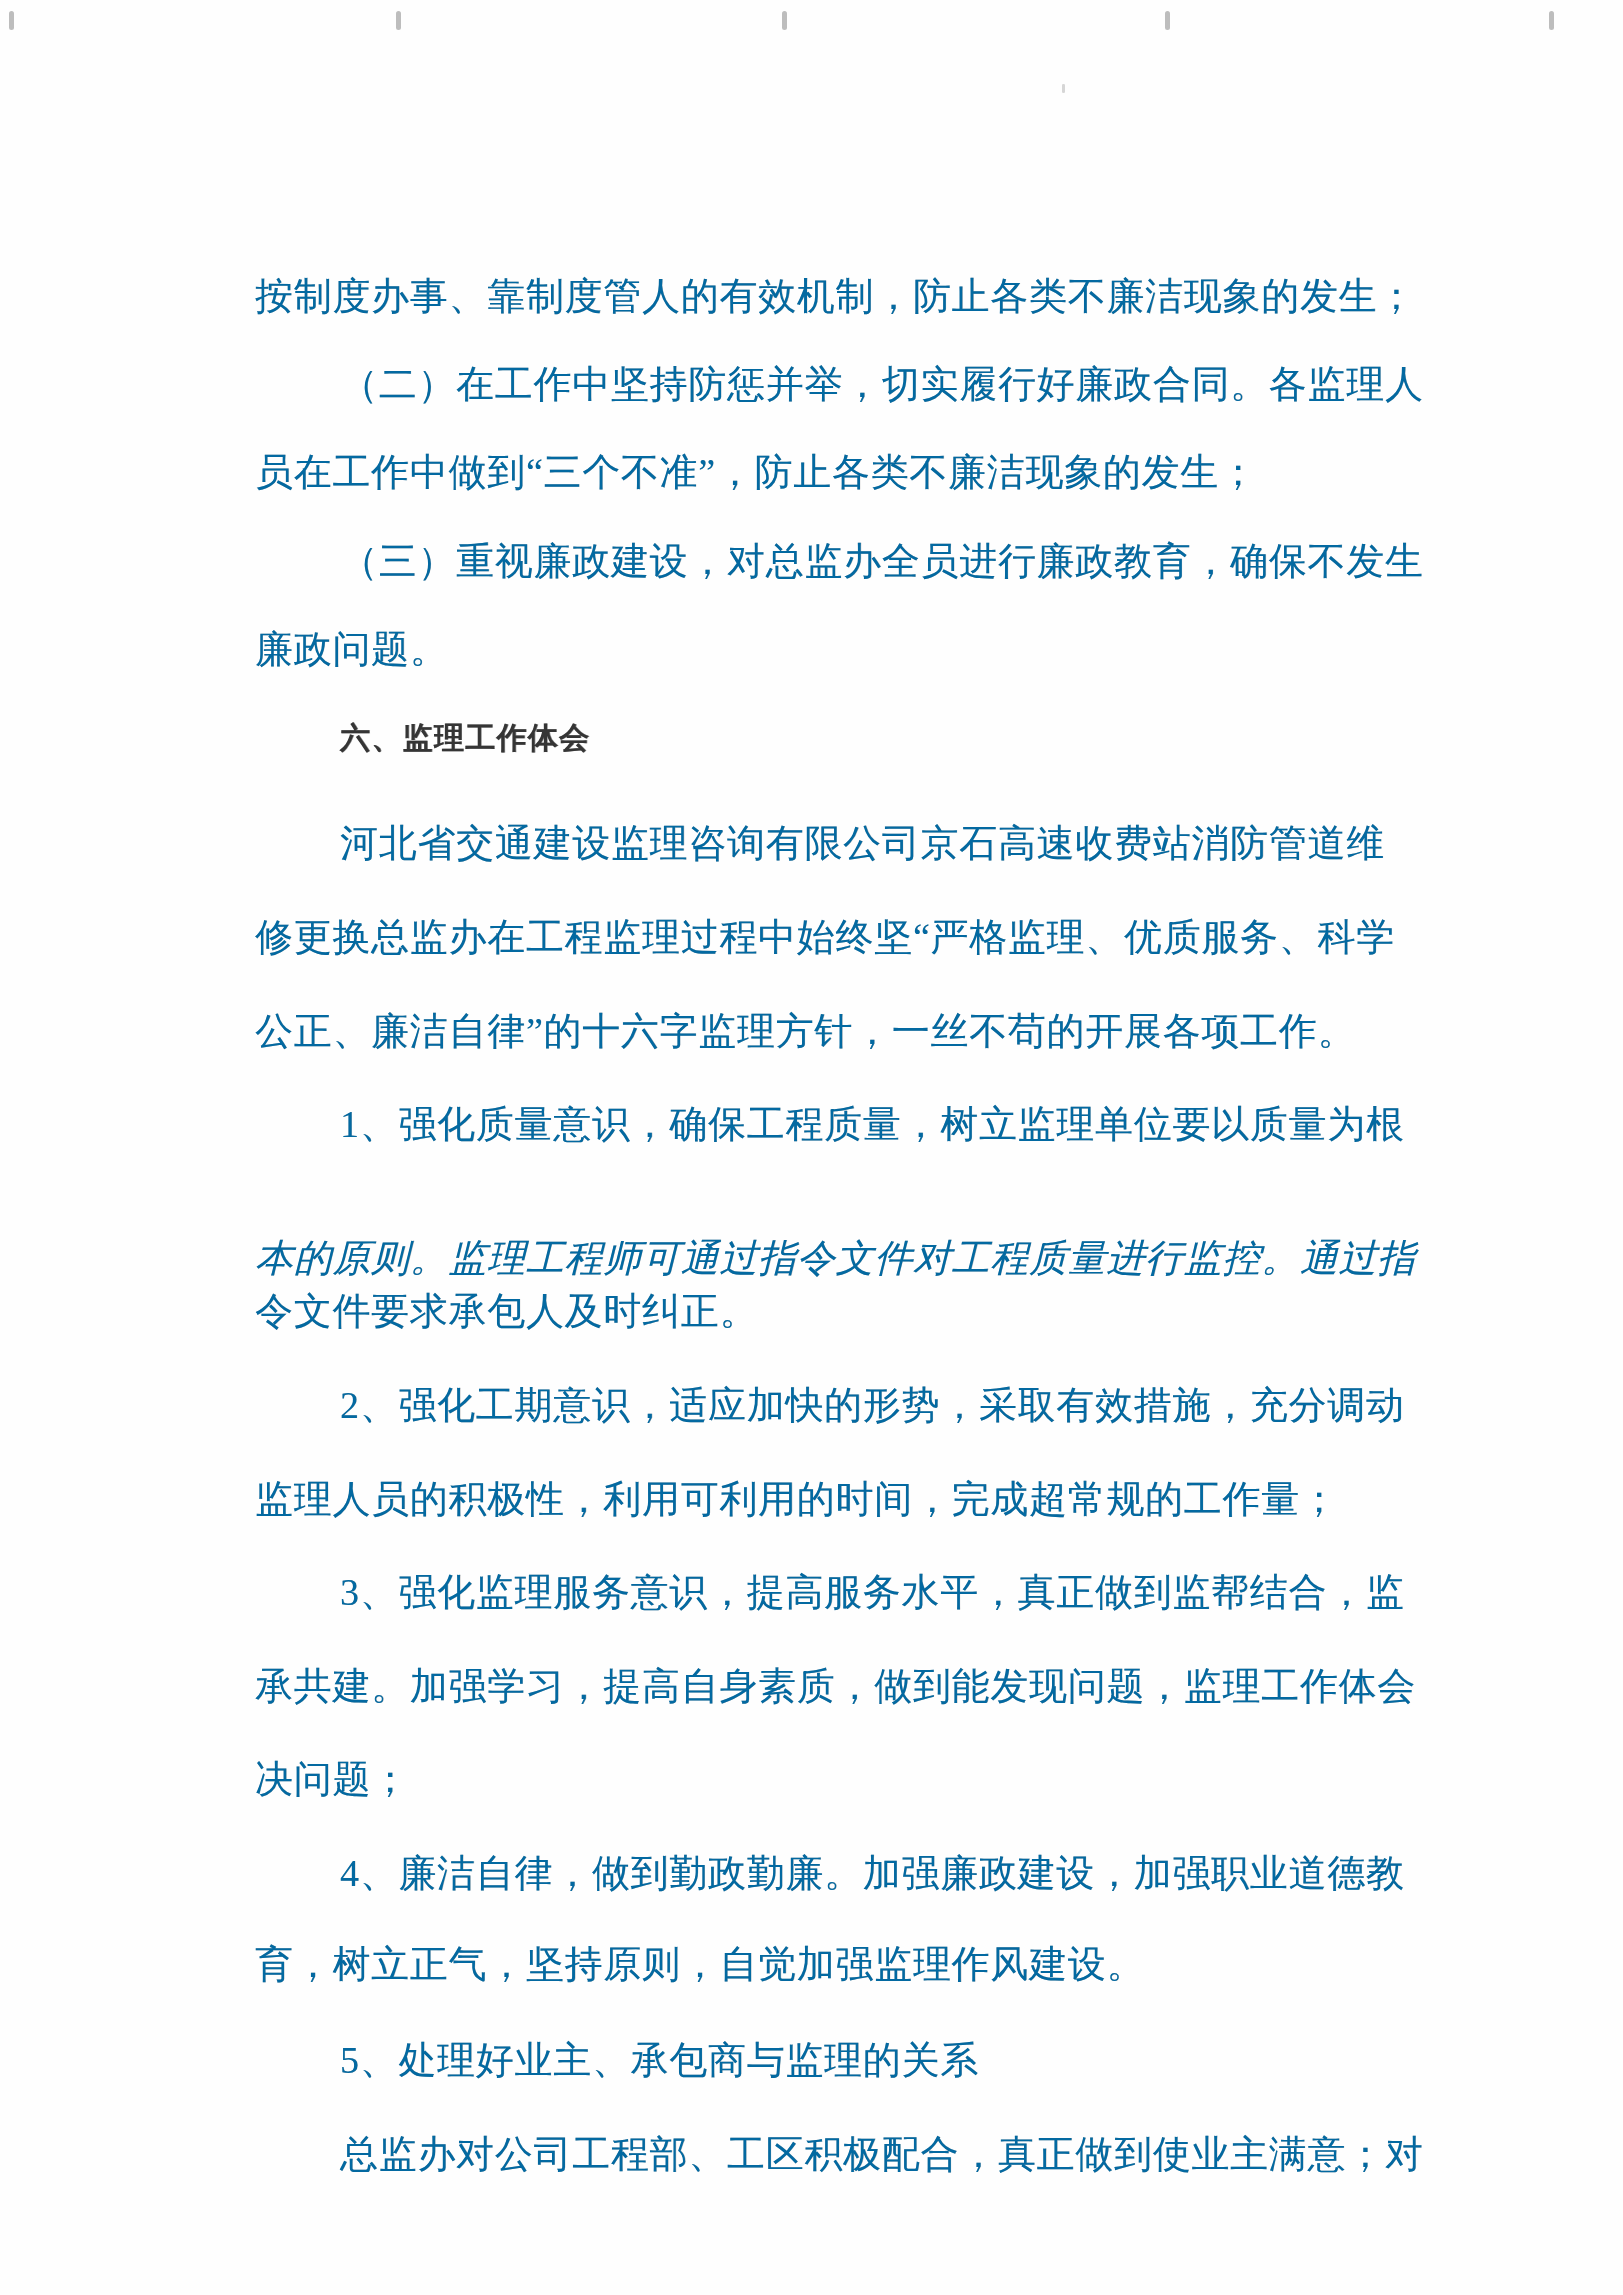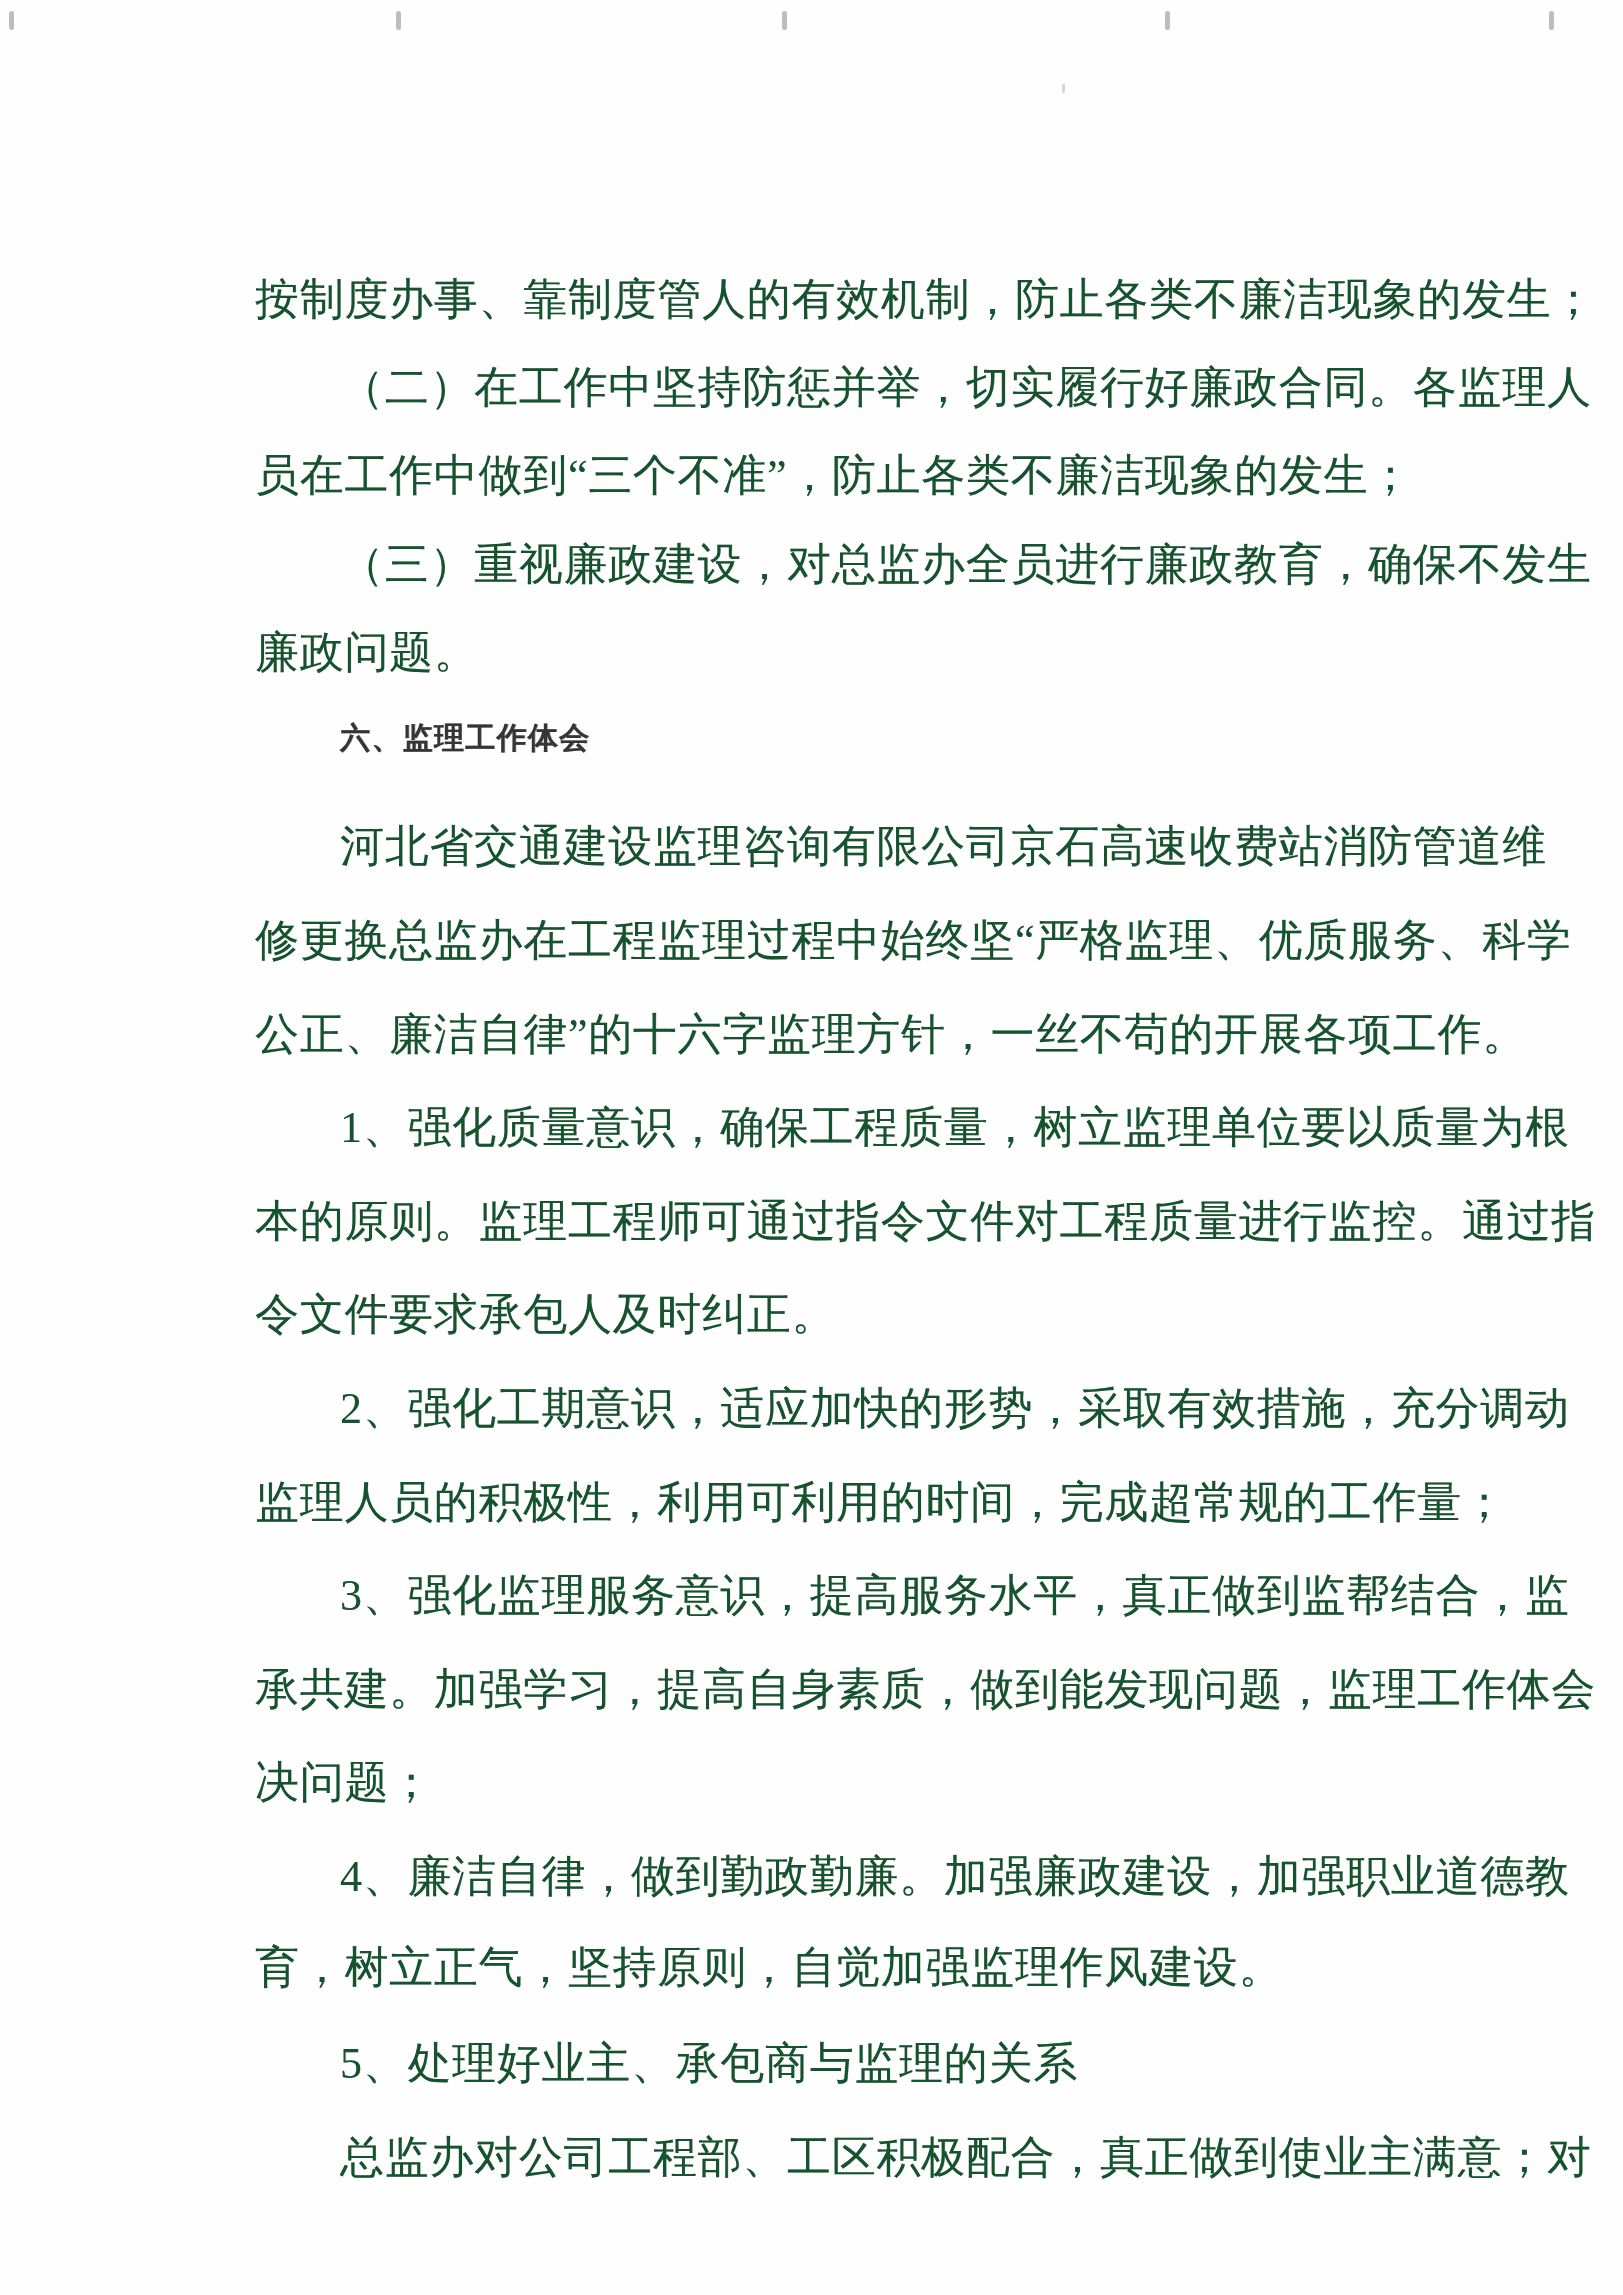--- a/index.html
+++ b/index.html
@@ -12,24 +12,24 @@
     width: 1623px;
     height: 2295px;
     margin: 0 auto;
     background: #fefefe;
     overflow: hidden;
     font-family: "Liberation Serif", "DejaVu Serif", serif;
   }
   .doc-line {
     position: absolute;
     left: 255px;
-    font-size: 44px;
+    font-size: 38px;
     line-height: 1.18;
     letter-spacing: 0.7px;
-    color: #14532d;
+    color: #0369a1;
     white-space: nowrap;
     text-shadow: 0.3px 0.3px 0 rgba(60,60,60,0.35);
   }
   .doc-line.indent {
     left: 340px;
   }
   .doc-line.heading {
     font-size: 30px;
     font-weight: bold;
     color: #353535;
@@ -67,21 +67,21 @@
   <div class="doc-line" style="top:274px;">按制度办事、靠制度管人的有效机制，防止各类不廉洁现象的发生；</div>
   <div class="doc-line indent" style="top:362px;">（二）在工作中坚持防惩并举，切实履行好廉政合同。各监理人</div>
   <div class="doc-line" style="top:450px;">员在工作中做到“三个不准”，防止各类不廉洁现象的发生；</div>
   <div class="doc-line indent" style="top:539px;">（三）重视廉政建设，对总监办全员进行廉政教育，确保不发生</div>
   <div class="doc-line" style="top:627px;">廉政问题。</div>
   <div class="doc-line indent heading" style="top:720px;">六、监理工作体会</div>
   <div class="doc-line indent" style="top:821px;">河北省交通建设监理咨询有限公司京石高速收费站消防管道维</div>
   <div class="doc-line" style="top:915px;">修更换总监办在工程监理过程中始终坚“严格监理、优质服务、科学</div>
   <div class="doc-line" style="top:1009px;">公正、廉洁自律”的十六字监理方针，一丝不苟的开展各项工作。</div>
   <div class="doc-line indent" style="top:1102px;">1、强化质量意识，确保工程质量，树立监理单位要以质量为根</div>
-  <div class="doc-line" style="top:1196px;">本的原则。监理工程师可通过指令文件对工程质量进行监控。通过指</div>
+  <div class="doc-line" style="top:1236px;font-style:italic;">本的原则。监理工程师可通过指令文件对工程质量进行监控。通过指</div>
   <div class="doc-line" style="top:1289px;">令文件要求承包人及时纠正。</div>
   <div class="doc-line indent" style="top:1383px;">2、强化工期意识，适应加快的形势，采取有效措施，充分调动</div>
   <div class="doc-line" style="top:1477px;">监理人员的积极性，利用可利用的时间，完成超常规的工作量；</div>
   <div class="doc-line indent" style="top:1570px;">3、强化监理服务意识，提高服务水平，真正做到监帮结合，监</div>
   <div class="doc-line" style="top:1664px;">承共建。加强学习，提高自身素质，做到能发现问题，监理工作体会</div>
   <div class="doc-line" style="top:1757px;">决问题；</div>
   <div class="doc-line indent" style="top:1851px;">4、廉洁自律，做到勤政勤廉。加强廉政建设，加强职业道德教</div>
   <div class="doc-line" style="top:1945px;font-family:Liberation Mono, monospace;">育，树立正气，坚持原则，自觉加强监理作风建设。</div>
   <div class="doc-line indent" style="top:2038px;">5、处理好业主、承包商与监理的关系</div>
   <div class="doc-line indent" style="top:2132px;">总监办对公司工程部、工区积极配合，真正做到使业主满意；对</div>

